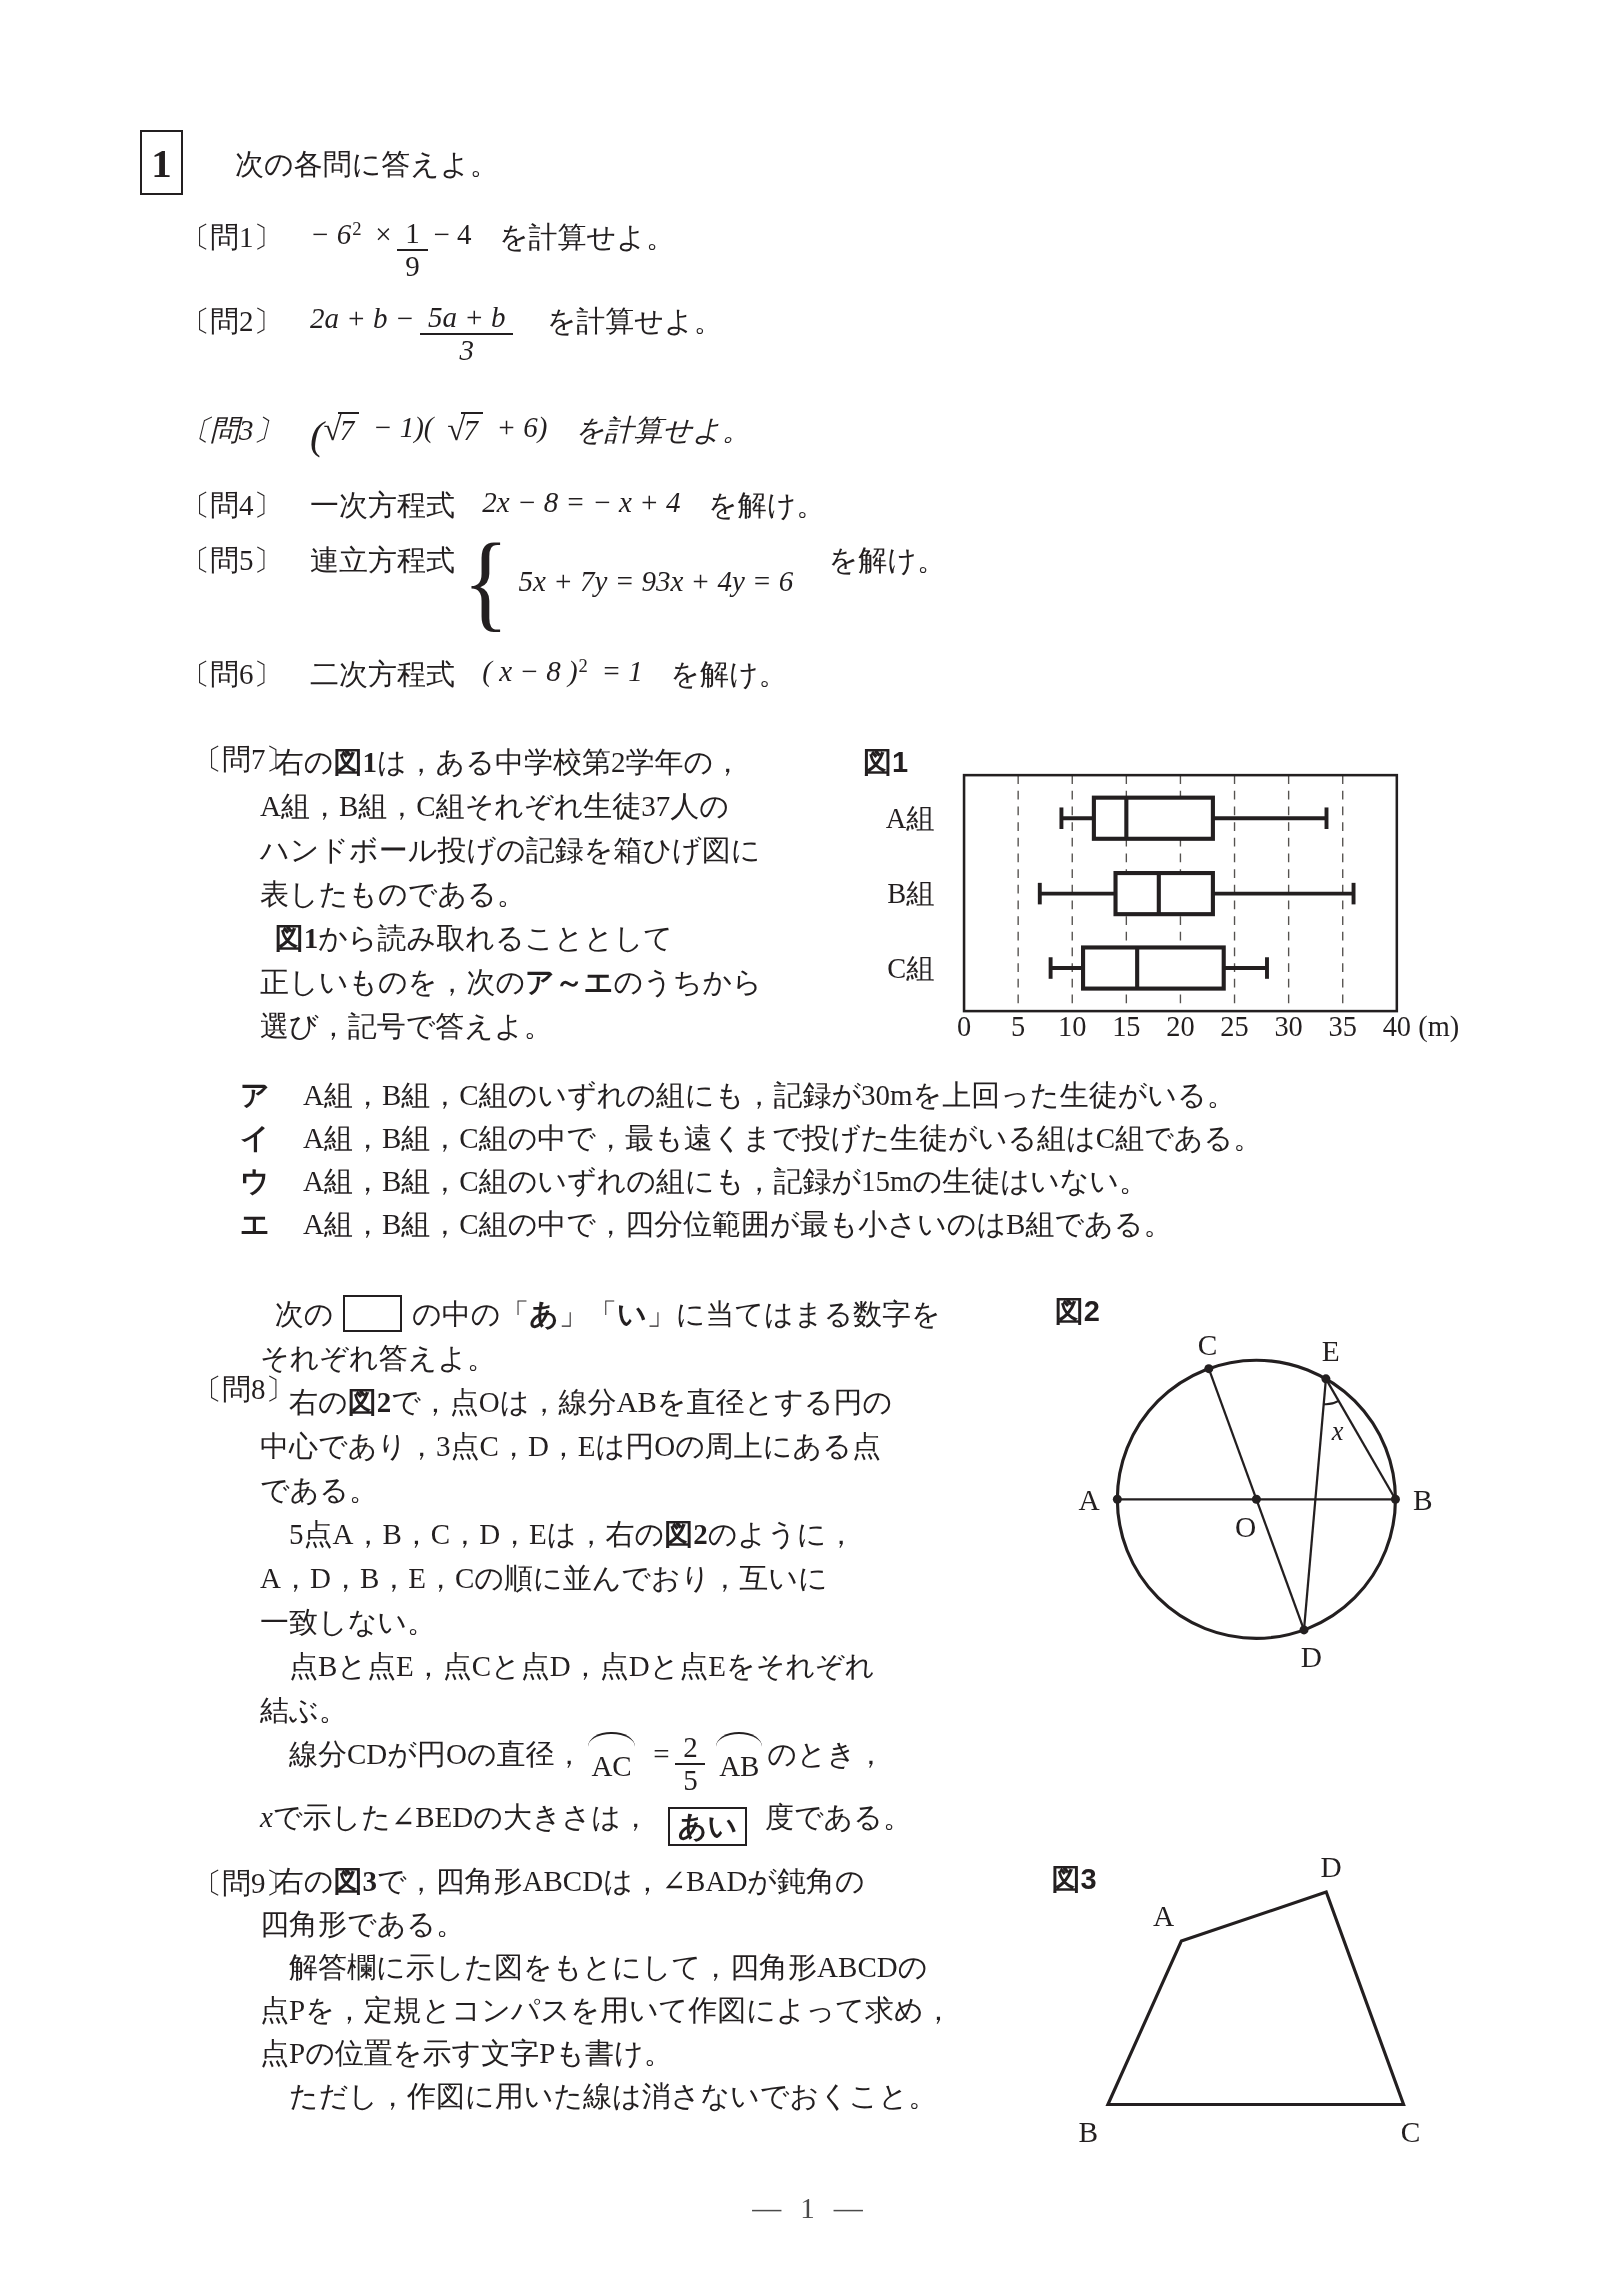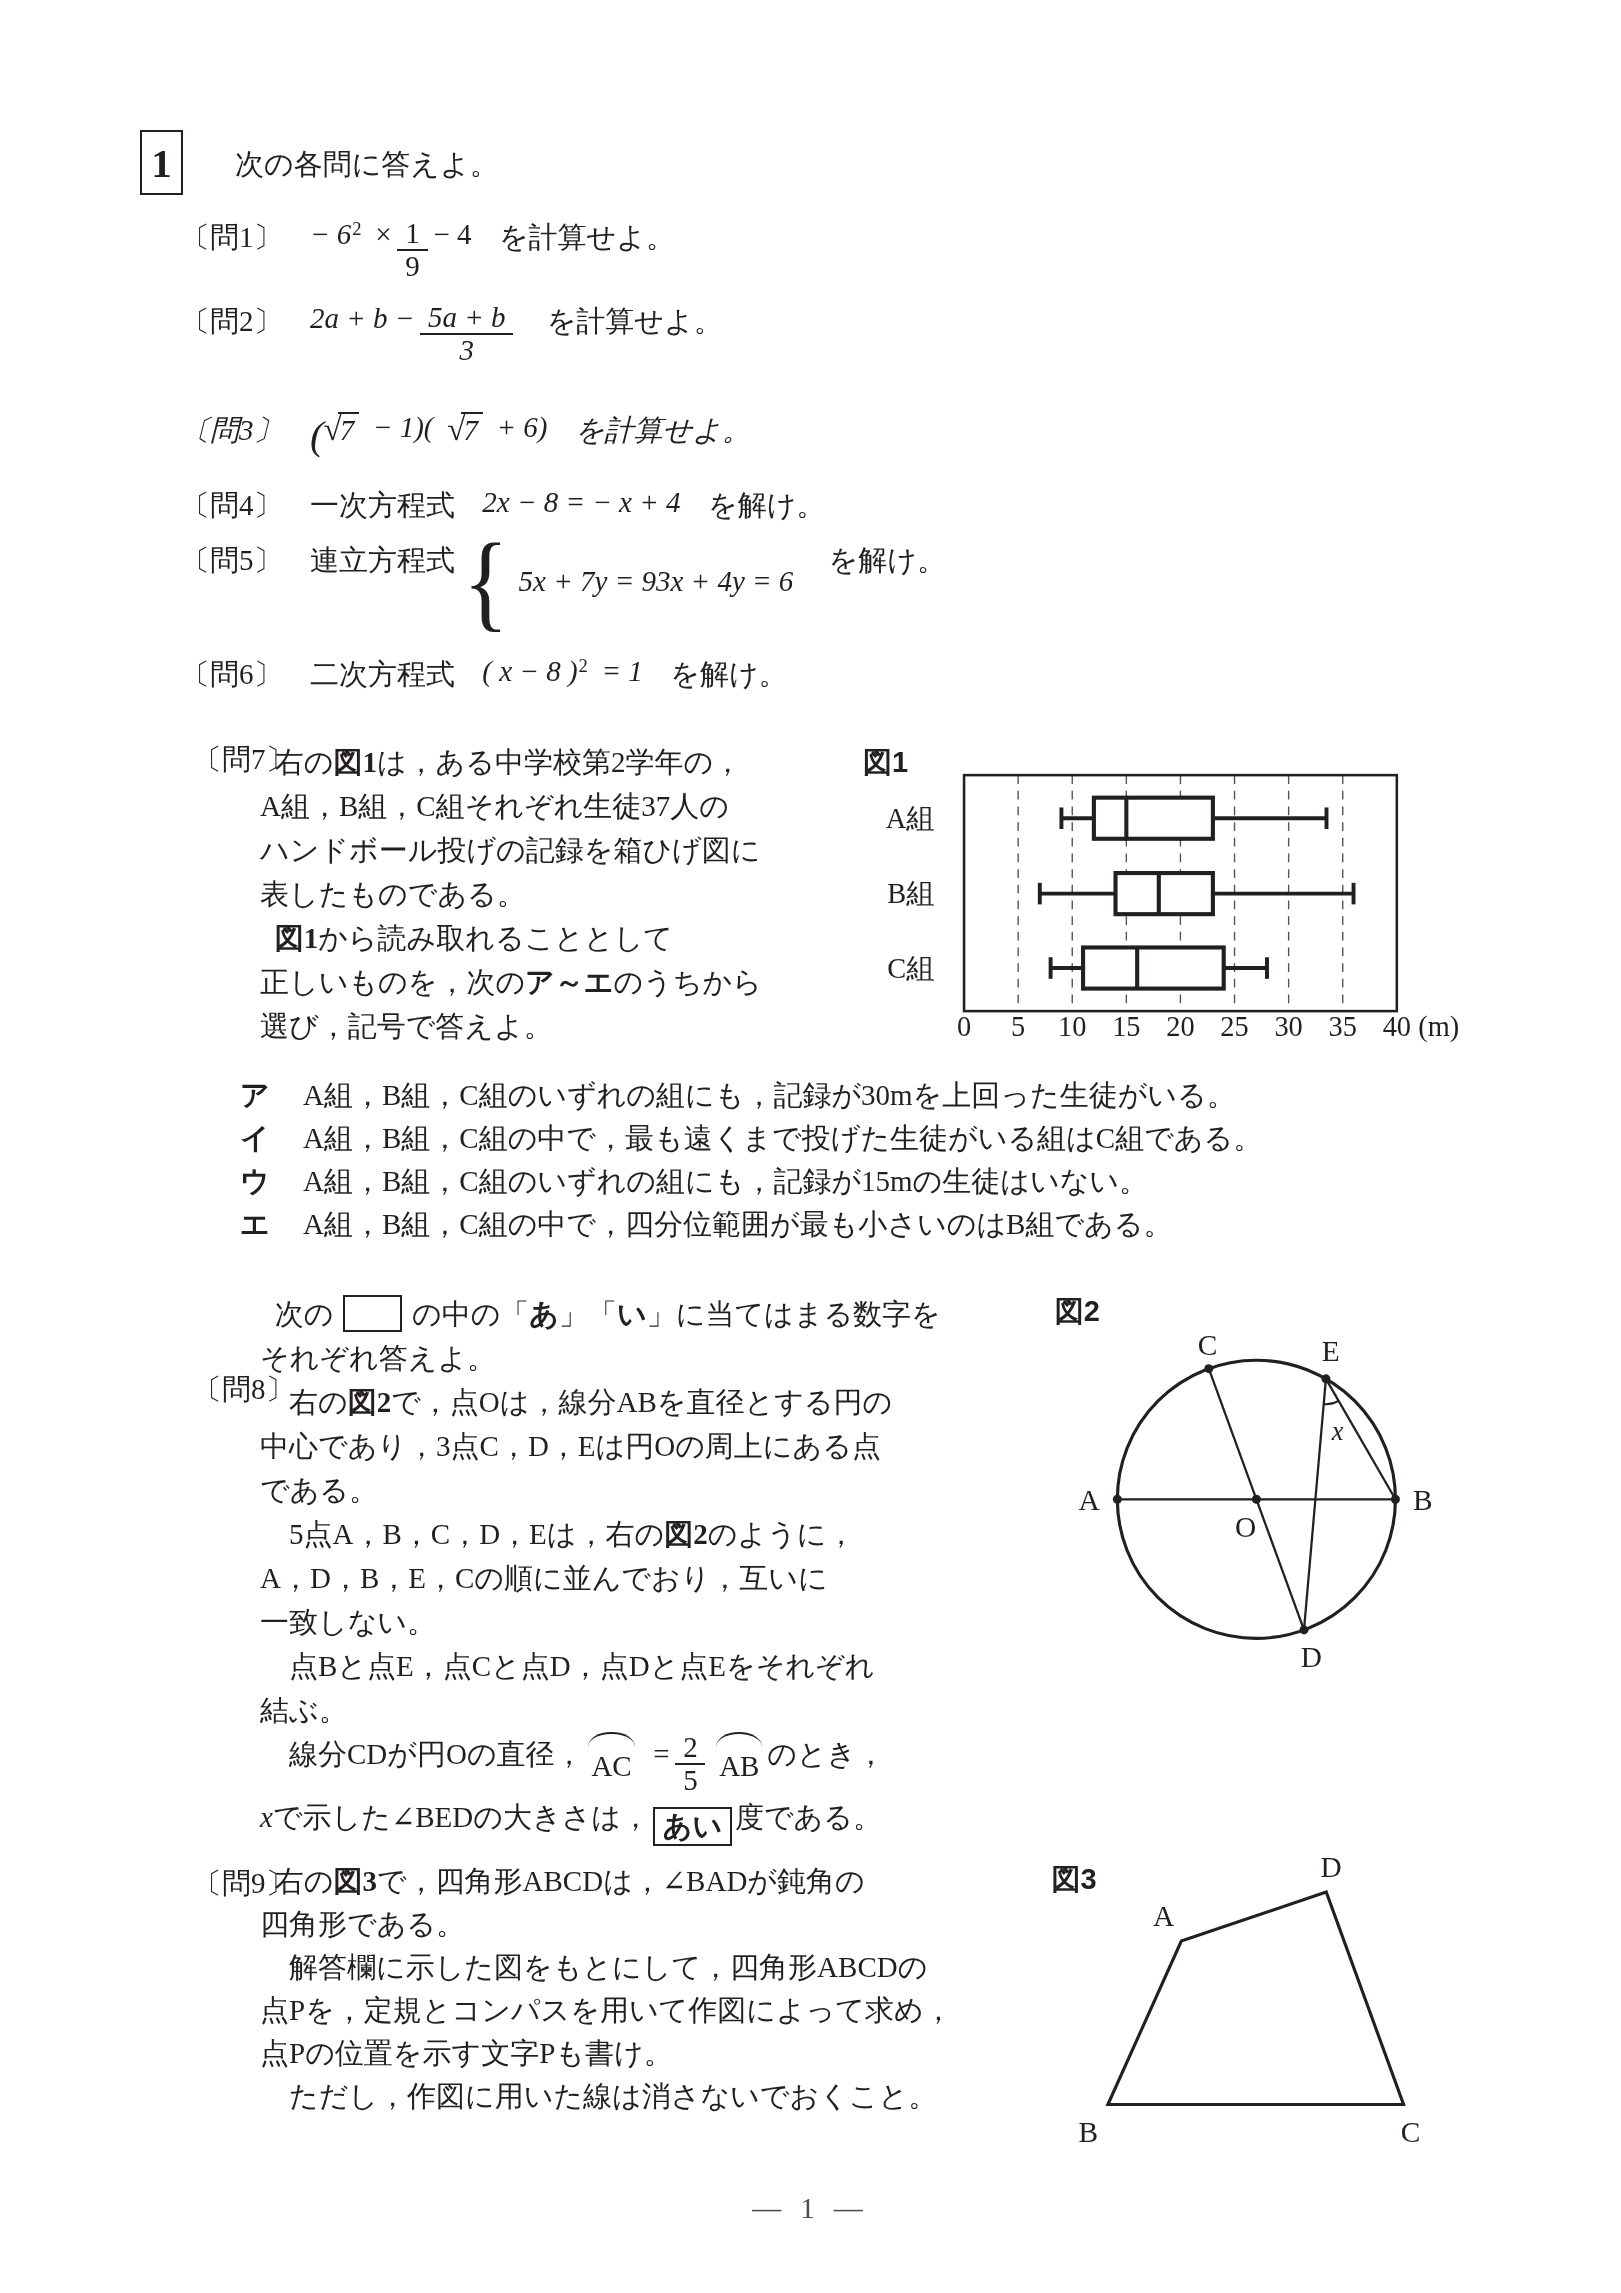--- a/index.html
+++ b/index.html
@@ -28,21 +28,21 @@
   .brace{font-size:96px;font-weight:100;display:inline-block;transform:scaleY(1.12);line-height:0.85;margin-right:9.8px;}
   .sysrows{display:inline-flex;flex-direction:row;row-gap:17.6px;}
   
   .lines{line-height:44px;}
   .lh44{line-height:43px;}
   .ind{padding-left:14.7px;}
   .qlabel{position:absolute;white-space:nowrap;}
   
   .ibox{display:inline-block;width:55px;height:33px;border:2.2px solid #231f20;vertical-align:-7.8px;margin:0 9.8px;}
   .abox{display:inline-block;min-width:43px;height:35px;border:2.2px solid #231f20;vertical-align:-8.8px;
-        text-align:center;line-height:35px;font-weight:bold;margin:0 3px;padding:0 7.8px;}
+        text-align:center;line-height:35px;font-weight:bold;margin:0 18px;padding:0 7.8px;}
   
   .arcsp{position:relative;display:inline-block;padding:11.8px 2.9px 0;margin:0 4.9px;}
   .arcsp::before{content:"";position:absolute;left:0;right:0;top:0;height:12.7px;
         border-top:2.5px solid #231f20;border-radius:50% 50% 0 0 / 100% 100% 0 0;}
   
   .optline{display:flex;white-space:nowrap;}
   .optkey{font-weight:bold;width:63px;}
   
   .figwrap{position:absolute;}
   .figlabel{position:absolute;font-family:"Liberation Sans","DejaVu Sans",sans-serif;font-weight:bold;font-size:29px;}

